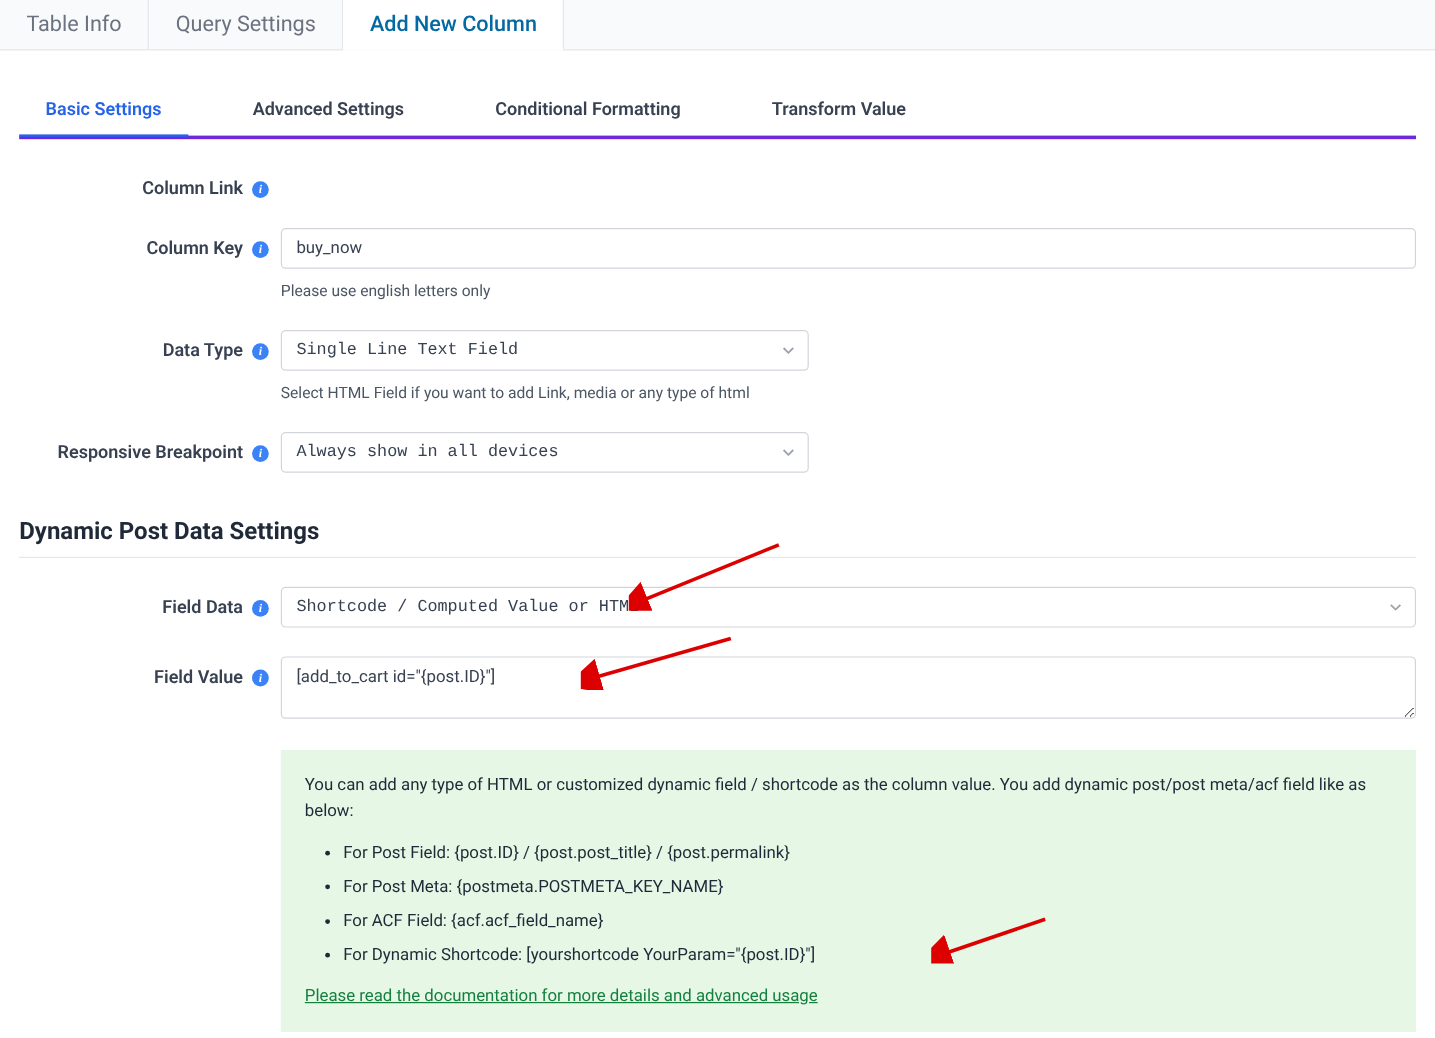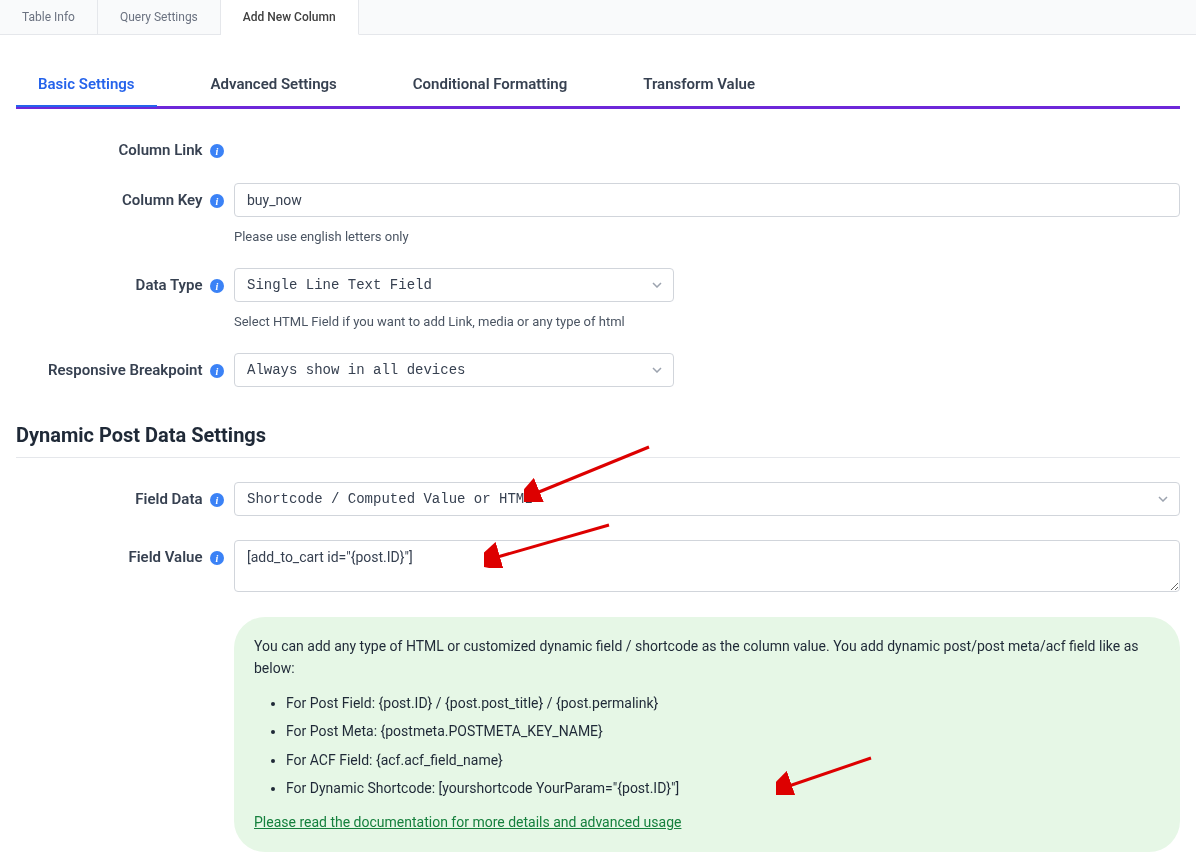--- a/index.html
+++ b/index.html
@@ -1,20 +1,20 @@
 <!DOCTYPE html>
 <html><head>
   <meta charset="utf-8">
   <style>
     * { box-sizing: border-box; margin: 0; padding: 0; }
     body { font-family: -apple-system, BlinkMacSystemFont, "Segoe UI", Roboto, Arial, sans-serif; font-size: 14px; color: #333; background: #fff; }
     
     .top-tabs { display: flex; background: #f9fafb; border-bottom: 1px solid #e5e7eb; }
-    .top-tab { padding: 10px 22px; color: #6b7280; cursor: pointer; font-size: 12px; border-right: 1px solid #e5e7eb; }
-    .top-tab.active { background: #fff; color: #404040; font-weight: 500; border-bottom: 1px solid #fff; margin-bottom: -1px; }
+    .top-tab { padding: 10px 22px; color: #6b7280; cursor: pointer; font-size: 18px; border-right: 1px solid #e5e7eb; }
+    .top-tab.active { background: #fff; color: #0369a1; font-weight: 500; border-bottom: 1px solid #fff; margin-bottom: -1px; }
     
     .sub-tabs { display: flex; margin-top: 28px; border-bottom: 3px solid #6d28d9; gap: 32px; }
     .sub-tab { padding: 12px 22px; color: #374151; font-weight: 600; cursor: pointer; font-size: 15px; }
     .sub-tab.active { color: #2563eb; border-bottom: 2px solid #2563eb; margin-bottom: -1px; }
     
     .content { padding: 0 16px; }
     
     .form-row { display: flex; align-items: flex-start; margin-top: 24px; }
     .form-label-wrap { width: 218px; text-align: right; padding-right: 10px; padding-top: 8px; }
     .form-label { font-weight: 600; color: #374151; font-size: 15px; }
@@ -27,21 +27,21 @@
     .select-wrap { position: relative; display: inline-block; font-family: Liberation Mono, monospace; }
     .select { width: 440px; padding: 8px 32px 8px 12px; border: 1px solid #d1d5db; border-radius: 4px; font-size: 14px; color: #374151; background: #fff; cursor: pointer; appearance: none; }
     .select.full { width: 100%; }
     .chevron { position: absolute; right: 12px; top: 50%; transform: translateY(-50%); pointer-events: none; width: 10px; height: 6px; }
     .chevron svg { display: block; width: 100%; height: 100%; }
     
     .helper-text { font-size: 13px; color: #4b5563; margin-top: 12px; }
     
     .section-title { font-size: 20px; font-weight: 700; color: #1f2937; margin-top: 36px; padding-bottom: 10px; border-bottom: 1px solid #e5e7eb; }
     
-    .info-box { background: #e6f7e6; padding: 18px 20px; margin-top: 22px; color: #1f2937; font-size: 14px; line-height: 1.6; border-radius: 31px; }
+    .info-box { background: #e6f7e6; padding: 18px 20px; margin-top: 22px; color: #1f2937; font-size: 14px; line-height: 1.6; }
     .info-box ul { margin: 12px 0 12px 32px; }
     .info-box li { margin: 6px 0; }
     .info-box a { color: #15803d; text-decoration: underline; }
     
     .arrow { position: absolute; pointer-events: none; }
     .arrow svg { display: block; }
   </style>
 </head>
 <body>
 

